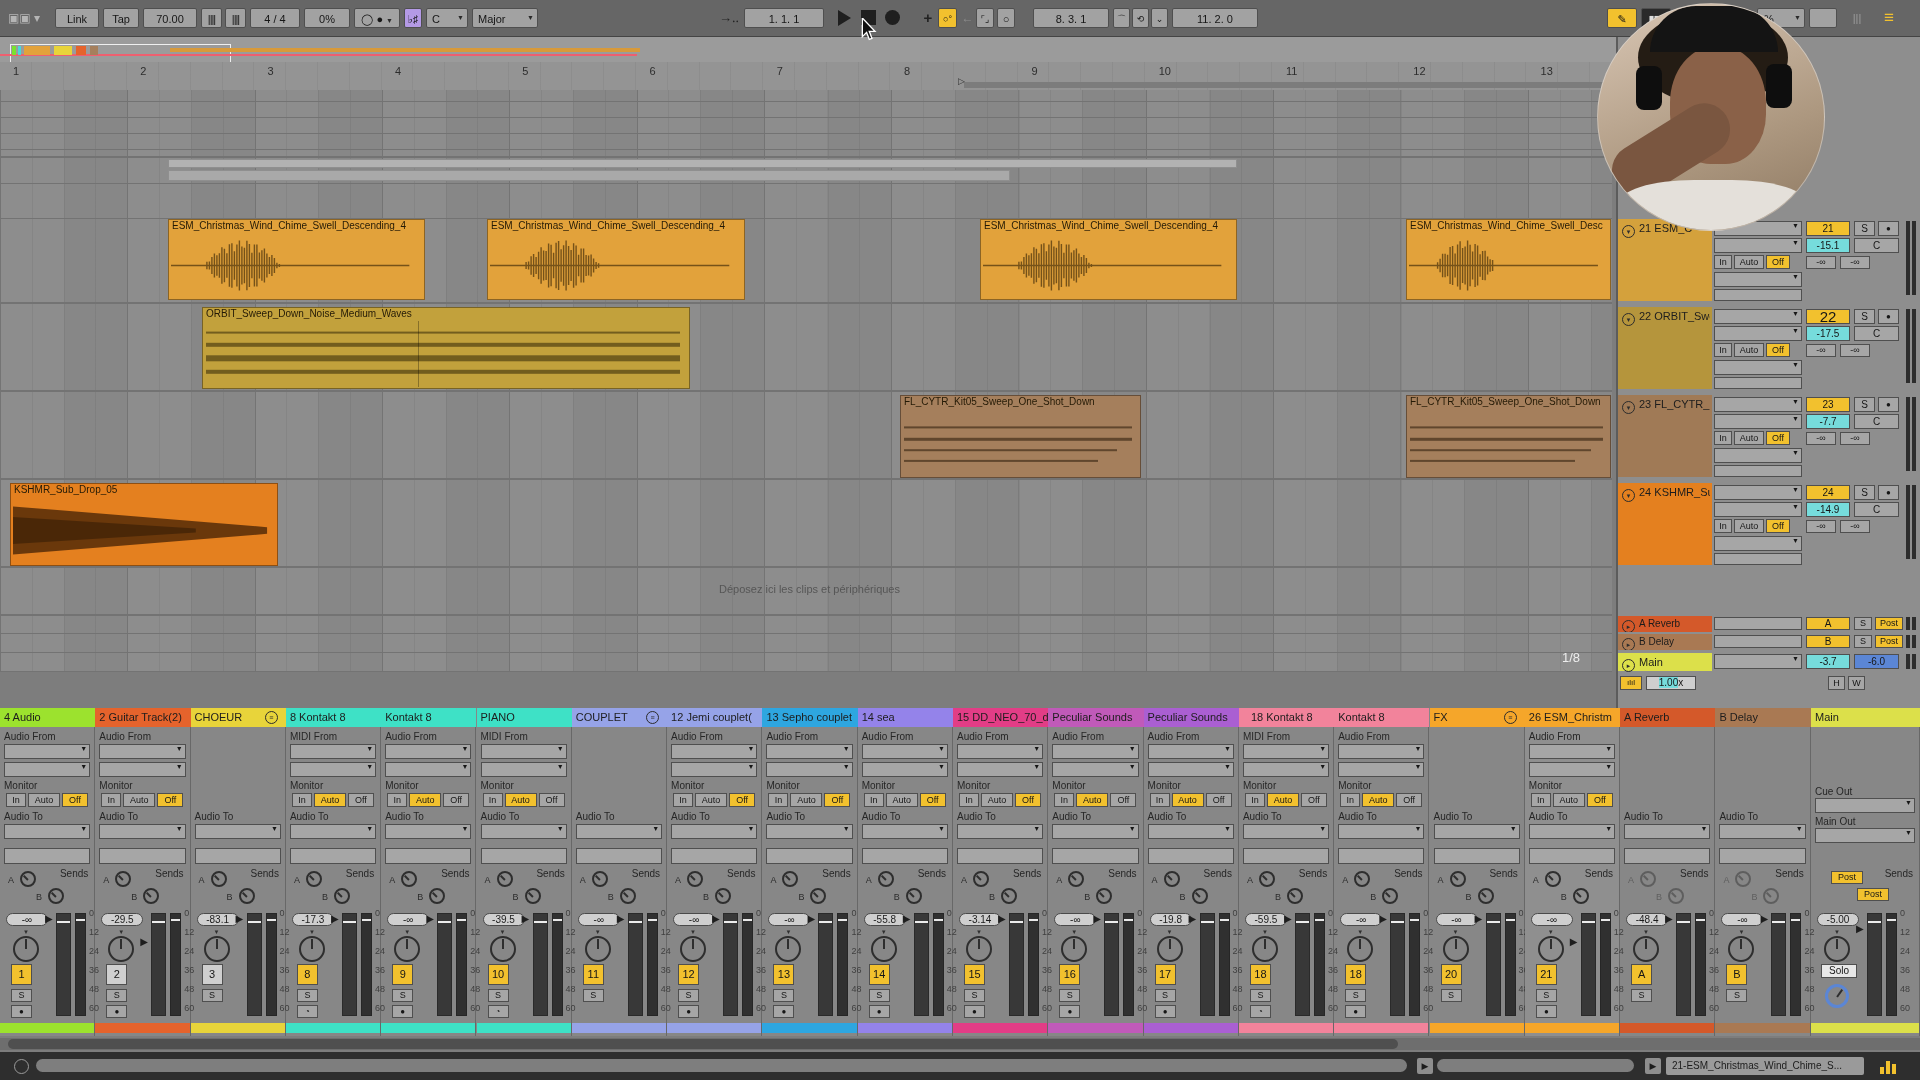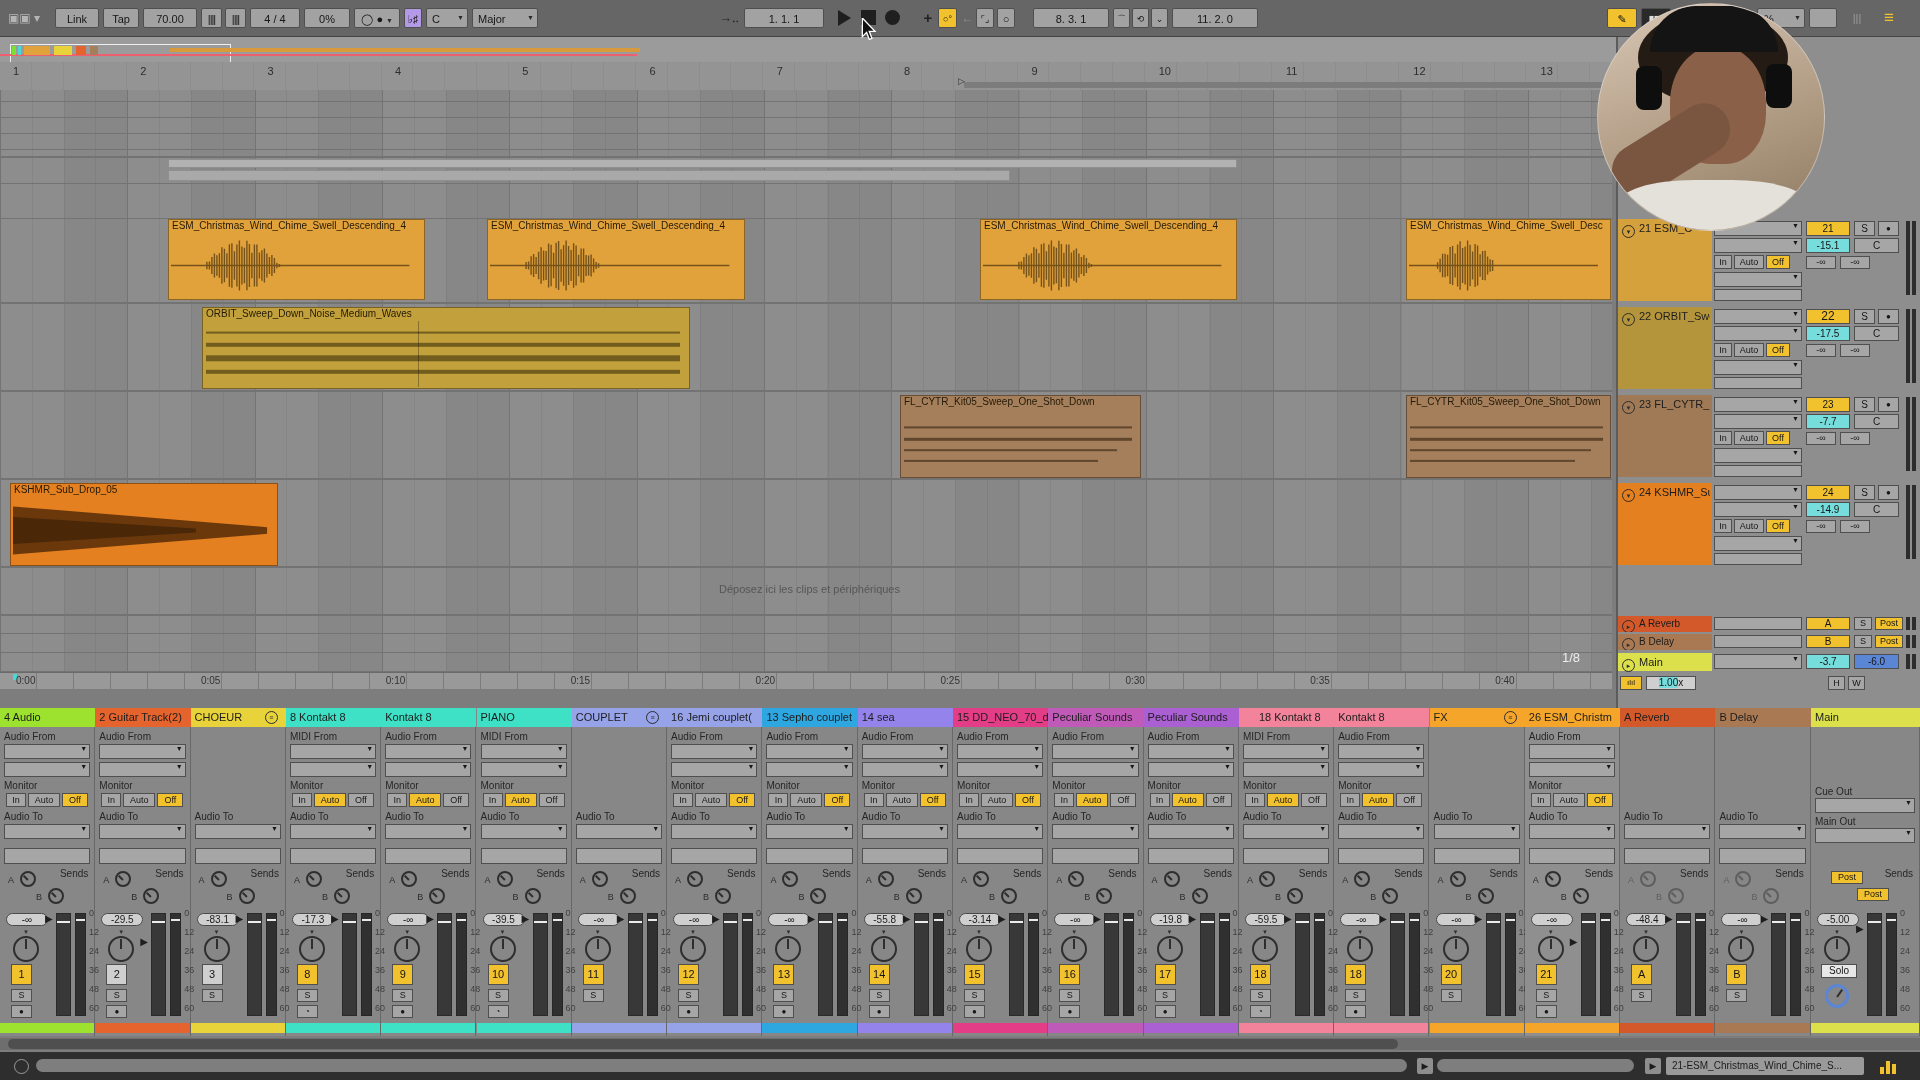--- a/index.html
+++ b/index.html
@@ -192,34 +192,20 @@
           <div style="position: absolute; left: 0px; top: 13px; width: 266px; height: 67px;"><svg width="264" height="67" xmlns="http://www.w3.org/2000/svg">
               <polygon points="2,9.38 256.08,30.150000000000002 256.08,36.85 2,57.62" fill="rgba(30,12,0,0.62)"></polygon>
               <polygon points="2,20.099999999999998 184.79999999999998,31.49 184.79999999999998,35.510000000000005 2,46.9" fill="rgba(0,0,0,0.3)"></polygon>
             </svg></div>
         </div>
       </div>
     <div class="abs" style="left:719px;top:493px;width:200px;font-size:11px;color:#565656;">Déposez ici les clips et périphériques</div>
     <div class="abs" style="left:1520px;top:560px;width:60px;font-size:13px;color:#ededed;text-align:right;">1/8</div>
   </div>
 
-  <div id="timeruler">
-    <div class="abs" style="left:13px;top:1px;width:4px;height:6px;background:#49d8d8;"></div>
-    <div id="timelbls">
-        <div style="position: absolute; left: 16px; top: 2px; font-size: 10px; color: rgb(51, 51, 51);">0:00</div>
-        <div style="position: absolute; left: 200.9px; top: 2px; font-size: 10px; color: rgb(51, 51, 51);">0:05</div>
-        <div style="position: absolute; left: 385.8px; top: 2px; font-size: 10px; color: rgb(51, 51, 51);">0:10</div>
-        <div style="position: absolute; left: 570.7px; top: 2px; font-size: 10px; color: rgb(51, 51, 51);">0:15</div>
-        <div style="position: absolute; left: 755.6px; top: 2px; font-size: 10px; color: rgb(51, 51, 51);">0:20</div>
-        <div style="position: absolute; left: 940.5px; top: 2px; font-size: 10px; color: rgb(51, 51, 51);">0:25</div>
-        <div style="position: absolute; left: 1125.4px; top: 2px; font-size: 10px; color: rgb(51, 51, 51);">0:30</div>
-        <div style="position: absolute; left: 1310.3px; top: 2px; font-size: 10px; color: rgb(51, 51, 51);">0:35</div>
-        <div style="position: absolute; left: 1495.2px; top: 2px; font-size: 10px; color: rgb(51, 51, 51);">0:40</div>
-      </div>
-  </div>
 
   <div id="panel">
       <div style="position: absolute; left: 0px; top: 183px; width: 304px; height: 82px;">
         <div style="position: absolute; left: 0px; top: 0px; width: 94px; height: 82px; background: rgb(212, 161, 60);"></div>
         <div style="position: absolute; left: 4px; top: 3px; width: 88px; font-size: 11px; color: rgb(29, 29, 29); white-space: nowrap; overflow: hidden;"><span class="circ">▾</span>21 ESM_C</div>
         <div style="position: absolute; background: rgb(166, 166, 166); border: 1px solid rgb(79, 79, 79); box-sizing: border-box; font-size: 10px; color: rgb(22, 22, 22); overflow: hidden; white-space: nowrap; padding-left: 3px; left: 96px; top: 2px; width: 88px; height: 15px;">
           <span style="float: right; font-size: 7px; margin-right: 2px;">▼</span>
         </div>
         <div style="position: absolute; background: rgb(166, 166, 166); border: 1px solid rgb(79, 79, 79); box-sizing: border-box; font-size: 10px; color: rgb(22, 22, 22); overflow: hidden; white-space: nowrap; padding-left: 3px; left: 96px; top: 19px; width: 88px; height: 15px;">
           <span style="float: right; font-size: 7px; margin-right: 2px;">▼</span>
@@ -250,21 +236,21 @@
         <div style="position: absolute; background: rgb(166, 166, 166); border: 1px solid rgb(79, 79, 79); box-sizing: border-box; font-size: 10px; color: rgb(22, 22, 22); overflow: hidden; white-space: nowrap; padding-left: 3px; left: 96px; top: 19px; width: 88px; height: 15px;">
           <span style="float: right; font-size: 7px; margin-right: 2px;">▼</span>
         </div>
         <div style="position: absolute; left: 96px; top: 36px; width: 18px; height: 14px; background: rgb(166, 166, 166); border: 1px solid rgb(79, 79, 79); box-sizing: border-box; color: rgb(22, 22, 22); overflow: hidden; white-space: nowrap; text-align: center; font-size: 9px; line-height: 12px;">In</div>
         <div style="position: absolute; left: 116px; top: 36px; width: 30px; height: 14px; background: rgb(166, 166, 166); border: 1px solid rgb(79, 79, 79); box-sizing: border-box; color: rgb(22, 22, 22); overflow: hidden; white-space: nowrap; text-align: center; font-size: 9px; line-height: 12px;">Auto</div>
         <div style="position: absolute; left: 148px; top: 36px; width: 24px; height: 14px; border: 1px solid rgb(79, 79, 79); box-sizing: border-box; color: rgb(22, 22, 22); overflow: hidden; white-space: nowrap; text-align: center; font-size: 9px; line-height: 12px; background: rgb(242, 193, 46);">Off</div>
         <div style="position: absolute; background: rgb(166, 166, 166); border: 1px solid rgb(79, 79, 79); box-sizing: border-box; font-size: 10px; color: rgb(22, 22, 22); overflow: hidden; white-space: nowrap; padding-left: 3px; left: 96px; top: 53px; width: 88px; height: 15px;">
           <span style="float: right; font-size: 7px; margin-right: 2px;">▼</span>
         </div>
         <div style="position: absolute; left: 96px; top: 70px; width: 88px; height: 12px; background: rgb(166, 166, 166); border: 1px solid rgb(79, 79, 79); box-sizing: border-box; font-size: 10px; color: rgb(22, 22, 22); overflow: hidden; white-space: nowrap;"></div>
-        <div style="position: absolute; left: 188px; top: 2px; width: 44px; height: 15px; border: 1px solid rgb(79, 79, 79); box-sizing: border-box; font-size: 12px; color: rgb(22, 22, 22); overflow: hidden; white-space: nowrap; background: rgb(242, 193, 46); text-align: center; line-height: 13px;">22</div>
+        <div style="position: absolute; left: 188px; top: 2px; width: 44px; height: 15px; border: 1px solid rgb(79, 79, 79); box-sizing: border-box; font-size: 15px; color: rgb(22, 22, 22); overflow: hidden; white-space: nowrap; background: rgb(242, 193, 46); text-align: center; line-height: 13px;">22</div>
         <div style="position: absolute; left: 236px; top: 2px; width: 21px; height: 15px; background: rgb(166, 166, 166); border: 1px solid rgb(79, 79, 79); box-sizing: border-box; font-size: 10px; color: rgb(22, 22, 22); overflow: hidden; white-space: nowrap; text-align: center; line-height: 13px;">S</div>
         <div style="position: absolute; left: 260px; top: 2px; width: 21px; height: 15px; background: rgb(166, 166, 166); border: 1px solid rgb(79, 79, 79); box-sizing: border-box; color: rgb(22, 22, 22); overflow: hidden; white-space: nowrap; text-align: center; line-height: 13px; font-size: 8px;">●</div>
         <div style="position: absolute; left: 188px; top: 19px; width: 44px; height: 15px; border: 1px solid rgb(79, 79, 79); box-sizing: border-box; font-size: 10px; color: rgb(22, 22, 22); overflow: hidden; white-space: nowrap; background: rgb(118, 220, 220); text-align: center; line-height: 13px;">-17.5</div>
         <div style="position: absolute; left: 236px; top: 19px; width: 45px; height: 15px; background: rgb(166, 166, 166); border: 1px solid rgb(79, 79, 79); box-sizing: border-box; font-size: 10px; color: rgb(22, 22, 22); overflow: hidden; white-space: nowrap; text-align: center; line-height: 13px;">C</div>
         <div style="position: absolute; left: 188px; top: 37px; width: 30px; height: 13px; background: rgb(166, 166, 166); border: 1px solid rgb(79, 79, 79); box-sizing: border-box; color: rgb(22, 22, 22); overflow: hidden; white-space: nowrap; text-align: center; line-height: 11px; font-size: 9px;">-∞</div>
         <div style="position: absolute; left: 222px; top: 37px; width: 30px; height: 13px; background: rgb(166, 166, 166); border: 1px solid rgb(79, 79, 79); box-sizing: border-box; color: rgb(22, 22, 22); overflow: hidden; white-space: nowrap; text-align: center; line-height: 11px; font-size: 9px;">-∞</div>
         <div style="position: absolute; left: 288px; top: 2px; width: 4px; height: 74px; background: rgb(45, 45, 45);"></div>
         <div style="position: absolute; left: 294px; top: 2px; width: 4px; height: 74px; background: rgb(45, 45, 45);"></div>
       </div>
       <div style="position: absolute; left: 0px; top: 359px; width: 304px; height: 82px;">
@@ -674,21 +660,21 @@
         </div>
         <div style="position: absolute; left: 89px; top: 200px; font-size: 9px; color: rgb(63, 63, 63);">0</div>
         <div style="position: absolute; left: 89px; top: 219px; font-size: 9px; color: rgb(63, 63, 63);">12</div>
         <div style="position: absolute; left: 89px; top: 238px; font-size: 9px; color: rgb(63, 63, 63);">24</div>
         <div style="position: absolute; left: 89px; top: 257px; font-size: 9px; color: rgb(63, 63, 63);">36</div>
         <div style="position: absolute; left: 89px; top: 276px; font-size: 9px; color: rgb(63, 63, 63);">48</div>
         <div style="position: absolute; left: 89px; top: 295px; font-size: 9px; color: rgb(63, 63, 63);">60</div>
         <div style="position: absolute; left: 0px; bottom: 3px; width: 94.3px; height: 10px; background: rgb(150, 163, 232);"></div>
       </div>
       <div style="position: absolute; left: 667.1px; top: 0px; width: 95.3px; height: 328px; border-right: 1px solid rgb(104, 104, 104); box-sizing: border-box;">
-        <div style="position: absolute; left: 0px; top: 0px; width: 95.3px; height: 19px; background: rgb(150, 163, 232); font-size: 11px; line-height: 19px; padding-left: 4px; box-sizing: border-box; white-space: nowrap; overflow: hidden; color: rgb(29, 29, 29);">16 Jemi couplet(</div>
+        <div style="position: absolute; left: 0px; top: 0px; width: 95.3px; height: 19px; background: rgb(150, 163, 232); font-size: 11px; line-height: 19px; padding-left: 4px; box-sizing: border-box; white-space: nowrap; overflow: hidden; color: rgb(29, 29, 29);">12 Jemi couplet(</div>
         <div style="position: absolute; left: 4px; top: 23px; font-size: 10px; color: rgb(38, 38, 38);">Audio From</div>
         <div style="position: absolute; background: rgb(166, 166, 166); border: 1px solid rgb(79, 79, 79); box-sizing: border-box; font-size: 10px; color: rgb(22, 22, 22); overflow: hidden; white-space: nowrap; padding-left: 3px; left: 4px; top: 36px; width: 86.3px; height: 15px;">
           <span style="float: right; font-size: 7px; margin-right: 2px;">▼</span>
         </div>
         <div style="position: absolute; background: rgb(166, 166, 166); border: 1px solid rgb(79, 79, 79); box-sizing: border-box; font-size: 10px; color: rgb(22, 22, 22); overflow: hidden; white-space: nowrap; padding-left: 3px; left: 4px; top: 54px; width: 86.3px; height: 15px;">
           <span style="float: right; font-size: 7px; margin-right: 2px;">▼</span>
         </div>
         <div style="position: absolute; left: 4px; top: 72px; font-size: 10px; color: rgb(38, 38, 38);">Monitor</div>
         <div style="position: absolute; left: 6px; top: 85px; width: 20px; height: 14px; background: rgb(166, 166, 166); border: 1px solid rgb(79, 79, 79); box-sizing: border-box; color: rgb(22, 22, 22); overflow: hidden; white-space: nowrap; text-align: center; font-size: 9px; line-height: 12px;">In</div>
         <div style="position: absolute; left: 28px; top: 85px; width: 32px; height: 14px; background: rgb(166, 166, 166); border: 1px solid rgb(79, 79, 79); box-sizing: border-box; color: rgb(22, 22, 22); overflow: hidden; white-space: nowrap; text-align: center; font-size: 9px; line-height: 12px;">Auto</div>
@@ -974,21 +960,21 @@
         </div>
         <div style="position: absolute; left: 89px; top: 200px; font-size: 9px; color: rgb(63, 63, 63);">0</div>
         <div style="position: absolute; left: 89px; top: 219px; font-size: 9px; color: rgb(63, 63, 63);">12</div>
         <div style="position: absolute; left: 89px; top: 238px; font-size: 9px; color: rgb(63, 63, 63);">24</div>
         <div style="position: absolute; left: 89px; top: 257px; font-size: 9px; color: rgb(63, 63, 63);">36</div>
         <div style="position: absolute; left: 89px; top: 276px; font-size: 9px; color: rgb(63, 63, 63);">48</div>
         <div style="position: absolute; left: 89px; top: 295px; font-size: 9px; color: rgb(63, 63, 63);">60</div>
         <div style="position: absolute; left: 0px; bottom: 3px; width: 94.3px; height: 10px; background: rgb(170, 95, 210);"></div>
       </div>
       <div style="position: absolute; left: 1238.9px; top: 0px; width: 95.3px; height: 328px; border-right: 1px solid rgb(104, 104, 104); box-sizing: border-box;">
-        <div style="position: absolute; left: 0px; top: 0px; width: 95.3px; height: 19px; background: rgb(242, 131, 155); font-size: 11px; line-height: 19px; padding-left: 20px; box-sizing: border-box; white-space: nowrap; overflow: hidden; color: rgb(29, 29, 29);">18 Kontakt 8</div>
+        <div style="position: absolute; left: 0px; top: 0px; width: 95.3px; height: 19px; background: rgb(242, 131, 155); font-size: 11px; line-height: 19px; padding-left: 12px; box-sizing: border-box; white-space: nowrap; overflow: hidden; color: rgb(29, 29, 29);">18 Kontakt 8</div>
         <div style="position: absolute; left: 4px; top: 23px; font-size: 10px; color: rgb(38, 38, 38);">MIDI From</div>
         <div style="position: absolute; background: rgb(166, 166, 166); border: 1px solid rgb(79, 79, 79); box-sizing: border-box; font-size: 10px; color: rgb(22, 22, 22); overflow: hidden; white-space: nowrap; padding-left: 3px; left: 4px; top: 36px; width: 86.3px; height: 15px;">
           <span style="float: right; font-size: 7px; margin-right: 2px;">▼</span>
         </div>
         <div style="position: absolute; background: rgb(166, 166, 166); border: 1px solid rgb(79, 79, 79); box-sizing: border-box; font-size: 10px; color: rgb(22, 22, 22); overflow: hidden; white-space: nowrap; padding-left: 3px; left: 4px; top: 54px; width: 86.3px; height: 15px;">
           <span style="float: right; font-size: 7px; margin-right: 2px;">▼</span>
         </div>
         <div style="position: absolute; left: 4px; top: 72px; font-size: 10px; color: rgb(38, 38, 38);">Monitor</div>
         <div style="position: absolute; left: 6px; top: 85px; width: 20px; height: 14px; background: rgb(166, 166, 166); border: 1px solid rgb(79, 79, 79); box-sizing: border-box; color: rgb(22, 22, 22); overflow: hidden; white-space: nowrap; text-align: center; font-size: 9px; line-height: 12px;">In</div>
         <div style="position: absolute; left: 28px; top: 85px; width: 32px; height: 14px; border: 1px solid rgb(79, 79, 79); box-sizing: border-box; color: rgb(22, 22, 22); overflow: hidden; white-space: nowrap; text-align: center; font-size: 9px; line-height: 12px; background: rgb(242, 193, 46);">Auto</div>

